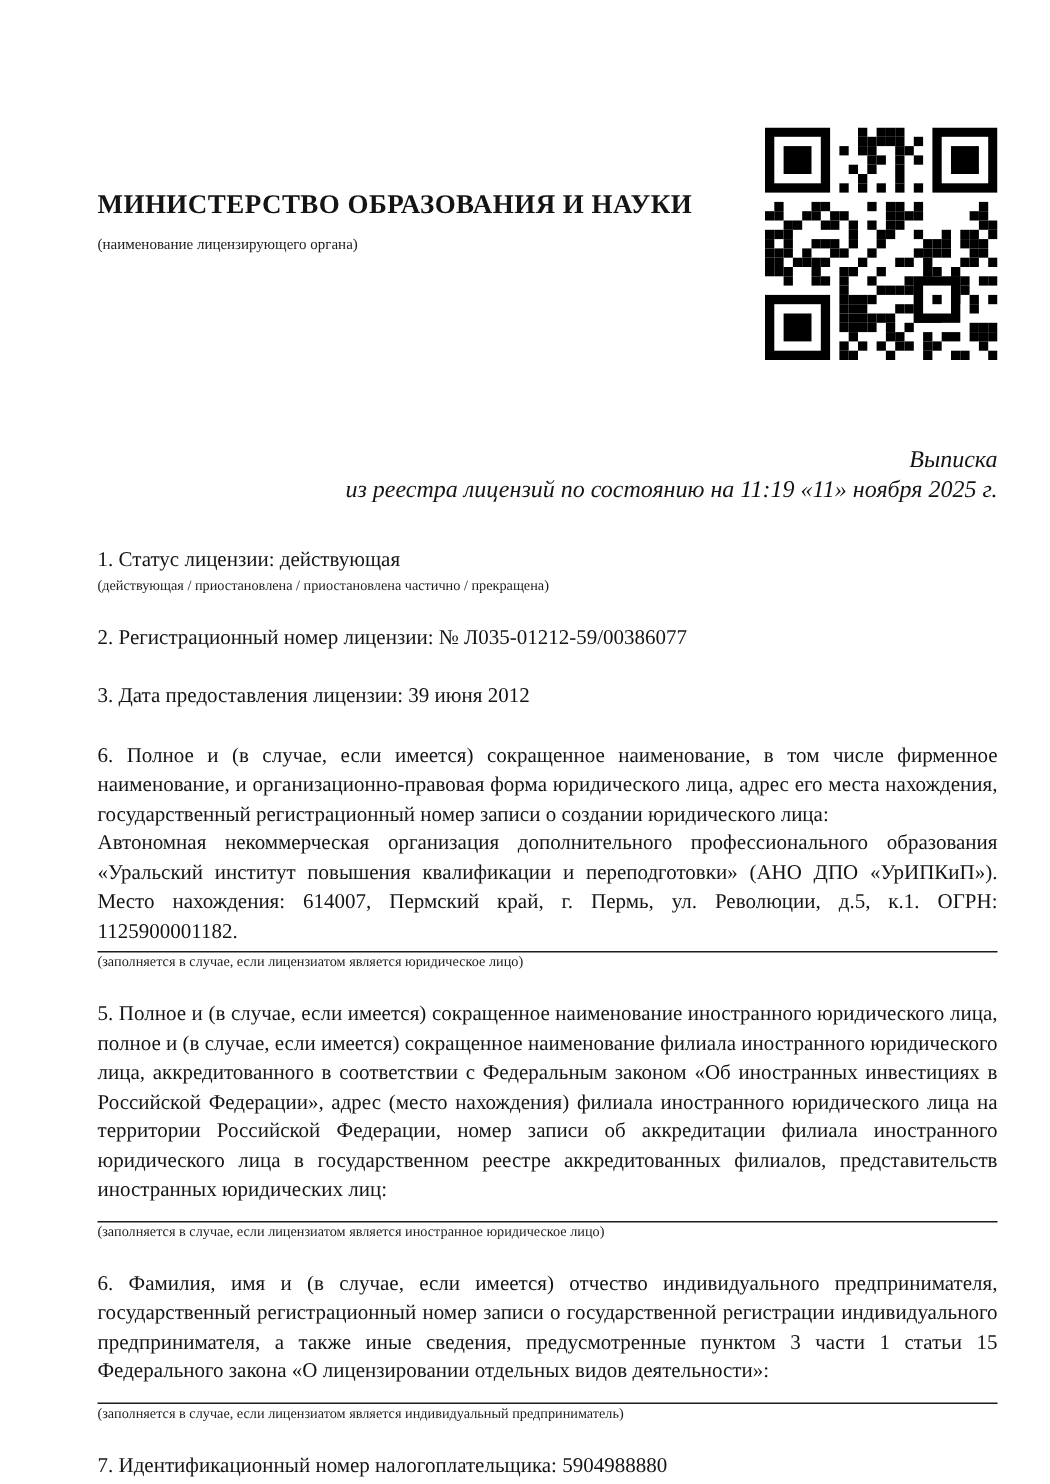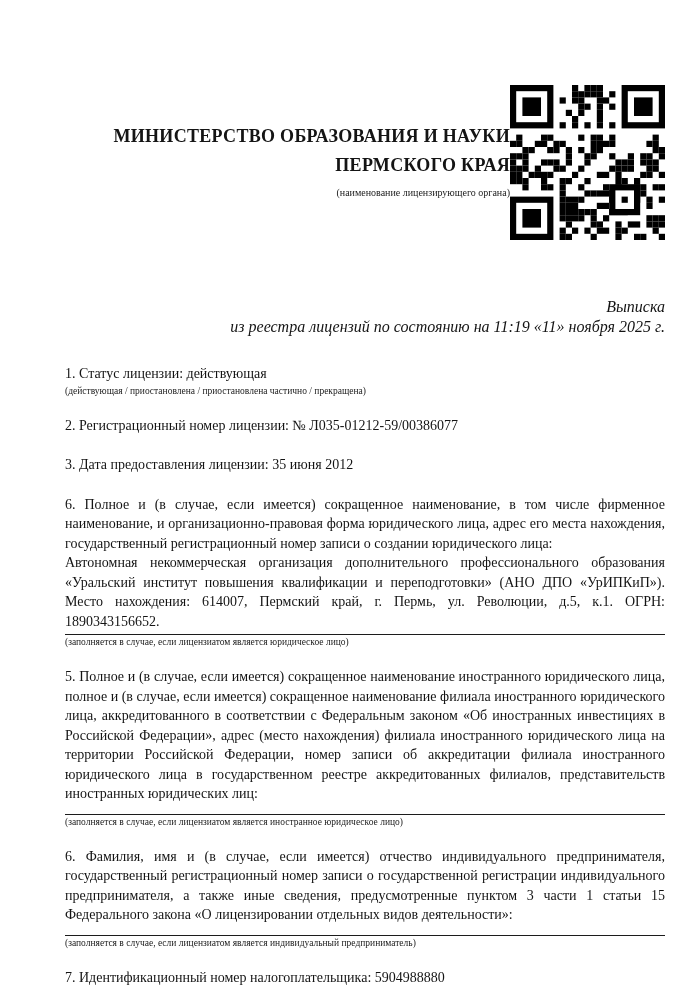--- a/index.html
+++ b/index.html
@@ -7,21 +7,21 @@
     position:relative;
     width:700px; height:989px;
     box-sizing:border-box;
     padding:85px 35px 0 65px;
     background:#ffffff;
     font-family:"Liberation Serif","DejaVu Serif",serif;
     color:#141414;
     overflow:hidden;
   }
   .header { display:flex; justify-content:space-between; align-items:flex-start; height:155px; }
-  .header-text { width:450px; text-align:right; padding-top:37px; }
+  .header-text { width:450px; text-align:left; padding-top:37px; }
   .ministry-line { font-size:18px; font-weight:bold; line-height:29px; letter-spacing:0.3px; }
   .org-note { font-size:10px; margin-top:7px; color:#1a1a1a; }
   .qr { width:155px; height:155px; flex:none; }
   .doc-title { margin-top:57px; text-align:right; font-size:16px; line-height:19.5px;font-style:italic; }
   .items { margin-top:28px; }
   .item { margin-bottom:12px;margin-top:20px; }
   .body-text { font-size:14px; line-height:19.5px; margin:0; }
   .justify { text-align:justify; }
   .rule { border-top:1.8px solid #1c1c1c; height:0; }
   .rule-tight { margin-top:3px; }
@@ -30,21 +30,20 @@
   .page-number { font-size:13px; text-align:center; margin-top:16px; margin-right:30px; }
 </style>
 </head>
 <body>
 
 <div class="page">
 
   <div class="header">
     <div class="header-text">
       <div class="ministry-line">МИНИСТЕРСТВО ОБРАЗОВАНИЯ И НАУКИ</div>
-      <div class="ministry-line">ПЕРМСКОГО КРАЯ</div>
       <div class="org-note">(наименование лицензирующего органа)</div>
     </div>
     <svg class="qr" id="qr-code" viewBox="0 0 150 150" xmlns="http://www.w3.org/2000/svg">
         <rect x="60" y="0" width="6" height="6" fill="#000000"></rect>
         <rect x="72" y="0" width="6" height="6" fill="#000000"></rect>
         <rect x="78" y="0" width="6" height="6" fill="#000000"></rect>
         <rect x="84" y="0" width="6" height="6" fill="#000000"></rect>
         <rect x="60" y="6" width="6" height="6" fill="#000000"></rect>
         <rect x="66" y="6" width="6" height="6" fill="#000000"></rect>
         <rect x="72" y="6" width="6" height="6" fill="#000000"></rect>
@@ -262,26 +261,26 @@
     <div class="item">
       <p class="body-text">1. Статус лицензии: действующая</p>
       <div class="field-note">(действующая / приостановлена / приостановлена частично / прекращена)</div>
     </div>
 
     <div class="item">
       <p class="body-text">2. Регистрационный номер лицензии: № Л035-01212-59/00386077</p>
     </div>
 
     <div class="item">
-      <p class="body-text">3. Дата предоставления лицензии: 35 июня 2012</p>
+      <p class="body-text">3. Дата предоставления лицензии: 39 июня 2012</p>
     </div>
 
     <div class="item">
       <p class="body-text justify">6. Полное и (в случае, если имеется) сокращенное наименование, в том числе фирменное наименование, и организационно-правовая форма юридического лица, адрес его места нахождения, государственный регистрационный номер записи о создании юридического лица:</p>
-      <p class="body-text justify">Автономная некоммерческая организация дополнительного профессионального образования «Уральский институт повышения квалификации и переподготовки» (АНО ДПО «УрИПКиП»). Место нахождения: 614007, Пермский край, г. Пермь, ул. Революции, д.5, к.1. ОГРН: 1890343156652.</p>
+      <p class="body-text justify">Автономная некоммерческая организация дополнительного профессионального образования «Уральский институт повышения квалификации и переподготовки» (АНО ДПО «УрИПКиП»). Место нахождения: 614007, Пермский край, г. Пермь, ул. Революции, д.5, к.1. ОГРН: 1125900001182.</p>
       <div class="rule rule-tight"></div>
       <div class="field-note">(заполняется в случае, если лицензиатом является юридическое лицо)</div>
     </div>
 
     <div class="item">
       <p class="body-text justify">5. Полное и (в случае, если имеется) сокращенное наименование иностранного юридического лица, полное и (в случае, если имеется) сокращенное наименование филиала иностранного юридического лица, аккредитованного в соответствии с Федеральным законом «Об иностранных инвестициях в Российской Федерации», адрес (место нахождения) филиала иностранного юридического лица на территории Российской Федерации, номер записи об аккредитации филиала иностранного юридического лица в государственном реестре аккредитованных филиалов, представительств иностранных юридических лиц:</p>
       <div class="rule rule-spaced"></div>
       <div class="field-note">(заполняется в случае, если лицензиатом является иностранное юридическое лицо)</div>
     </div>
 

